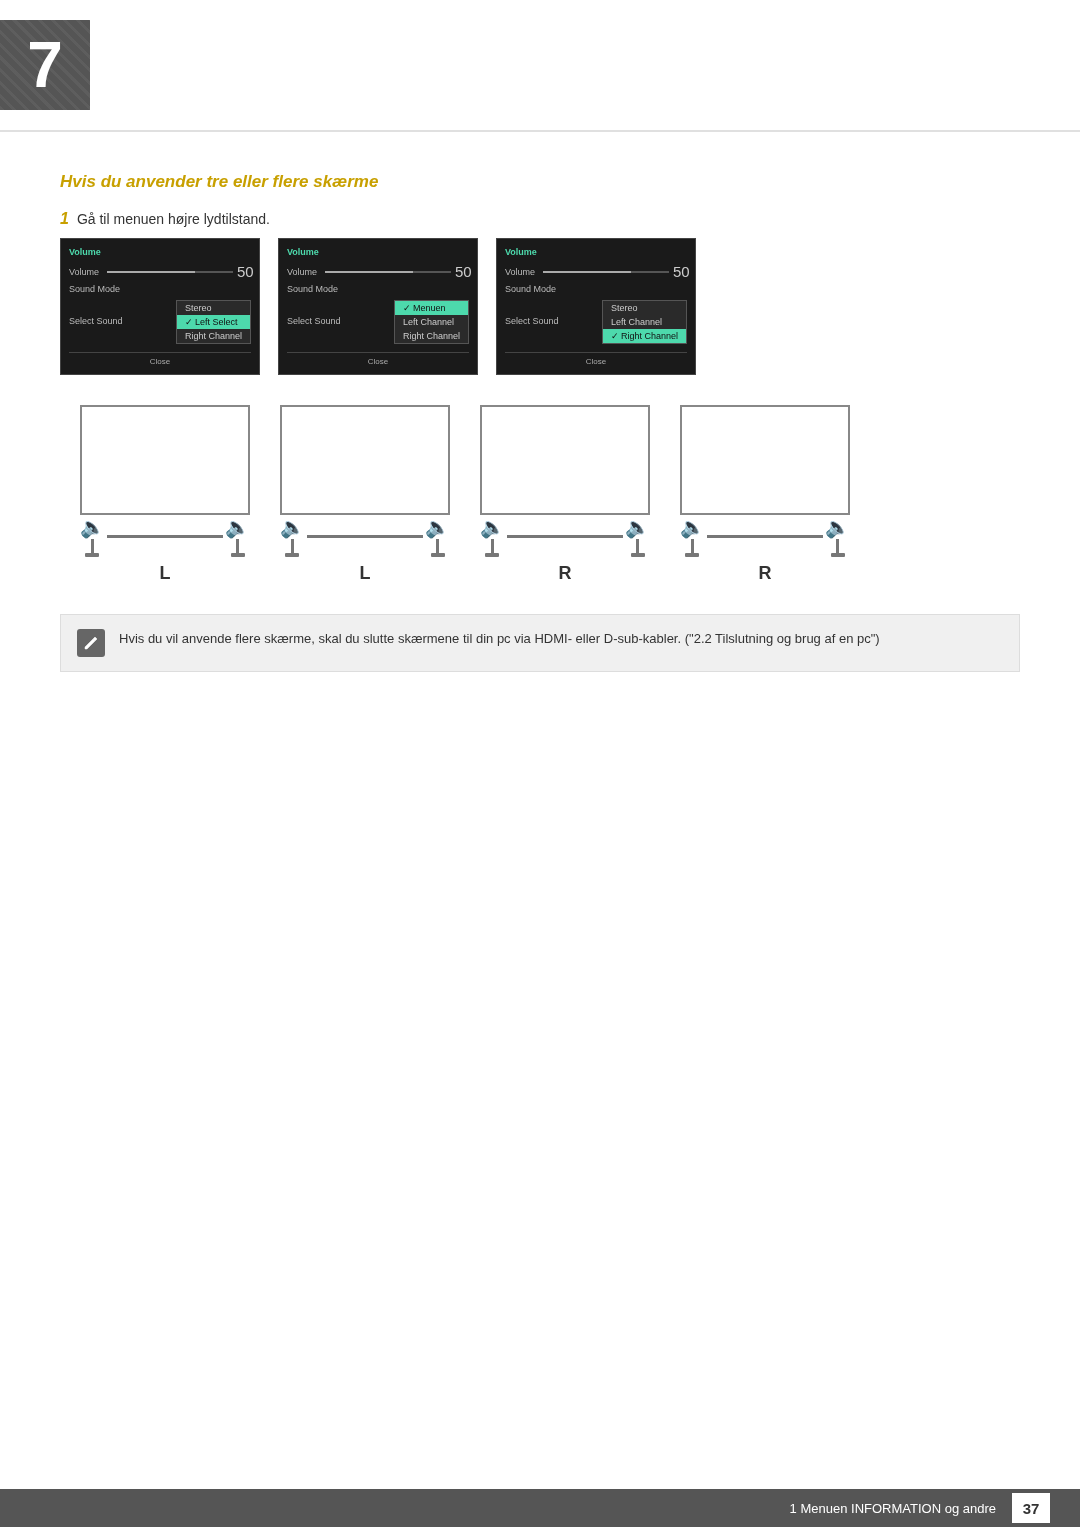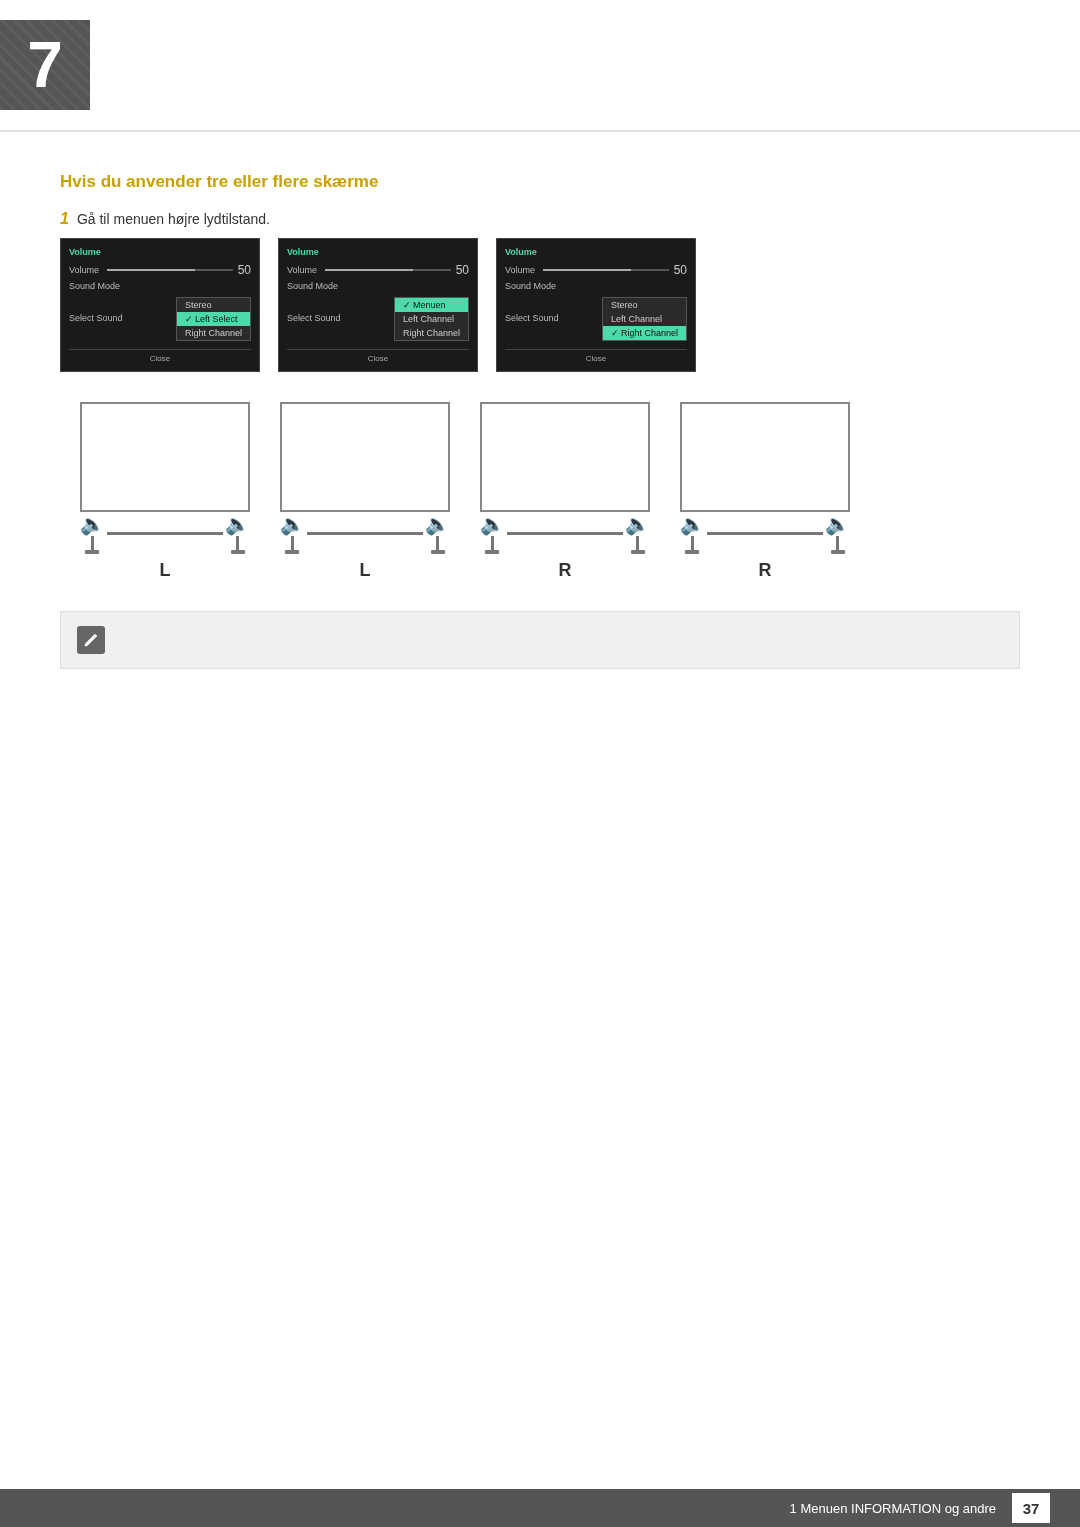--- a/index.html
+++ b/index.html
@@ -61,20 +61,21 @@
     
     .content-area {
       padding: 0 60px;
     }
 
     .section-heading {
       color: #c8a000;
       font-size: 17px;
       font-weight: bold;
       margin-bottom: 18px;
+      font-style: italic;
     }
 
     .step-number {
       color: #c8a000;
       font-style: italic;
       font-size: 16px;
       font-weight: bold;
       margin-right: 8px;
     }
 
@@ -143,21 +144,21 @@
       flex: 1;
       height: 2px;
       background: #555;
       position: relative;
     }
     .osd-bar-fill {
       height: 100%;
       background: #aaaaaa;
     }
     .osd-vol-num {
-      font-size: 12px;
+      font-size: 15px;
       color: #ccc;
       width: 14px;
       text-align: right;
     }
 
     
     .osd-dropdown {
       background: #2a2a2a;
       border: 1px solid #555;
       margin-top: 2px;
@@ -421,20 +422,21 @@
 
   </div>
 
   <div class="note-box">
     <div class="note-icon">
       <svg width="16" height="16" viewBox="0 0 16 16" fill="none">
         <path d="M2 12L10 4L12 6L4 14L2 14L2 12Z" fill="white" stroke="white" stroke-width="0.5"></path>
         <path d="M10 4L12 2L14 4L12 6L10 4Z" fill="white" stroke="white" stroke-width="0.5"></path>
       </svg>
     </div>
+    <div class="note-text">Hvis du vil anvende flere skærme, skal du slutte skærmene til din pc via HDMI- eller D-sub-kabler. ("2.2 Tilslutning og brug af en pc")</div>
   </div>
 
 </div>
 
 <div class="page-footer">
   <span class="footer-text">1 Menuen INFORMATION og andre</span>
   <div class="footer-page">37</div>
 </div>
 
 </body></html>

